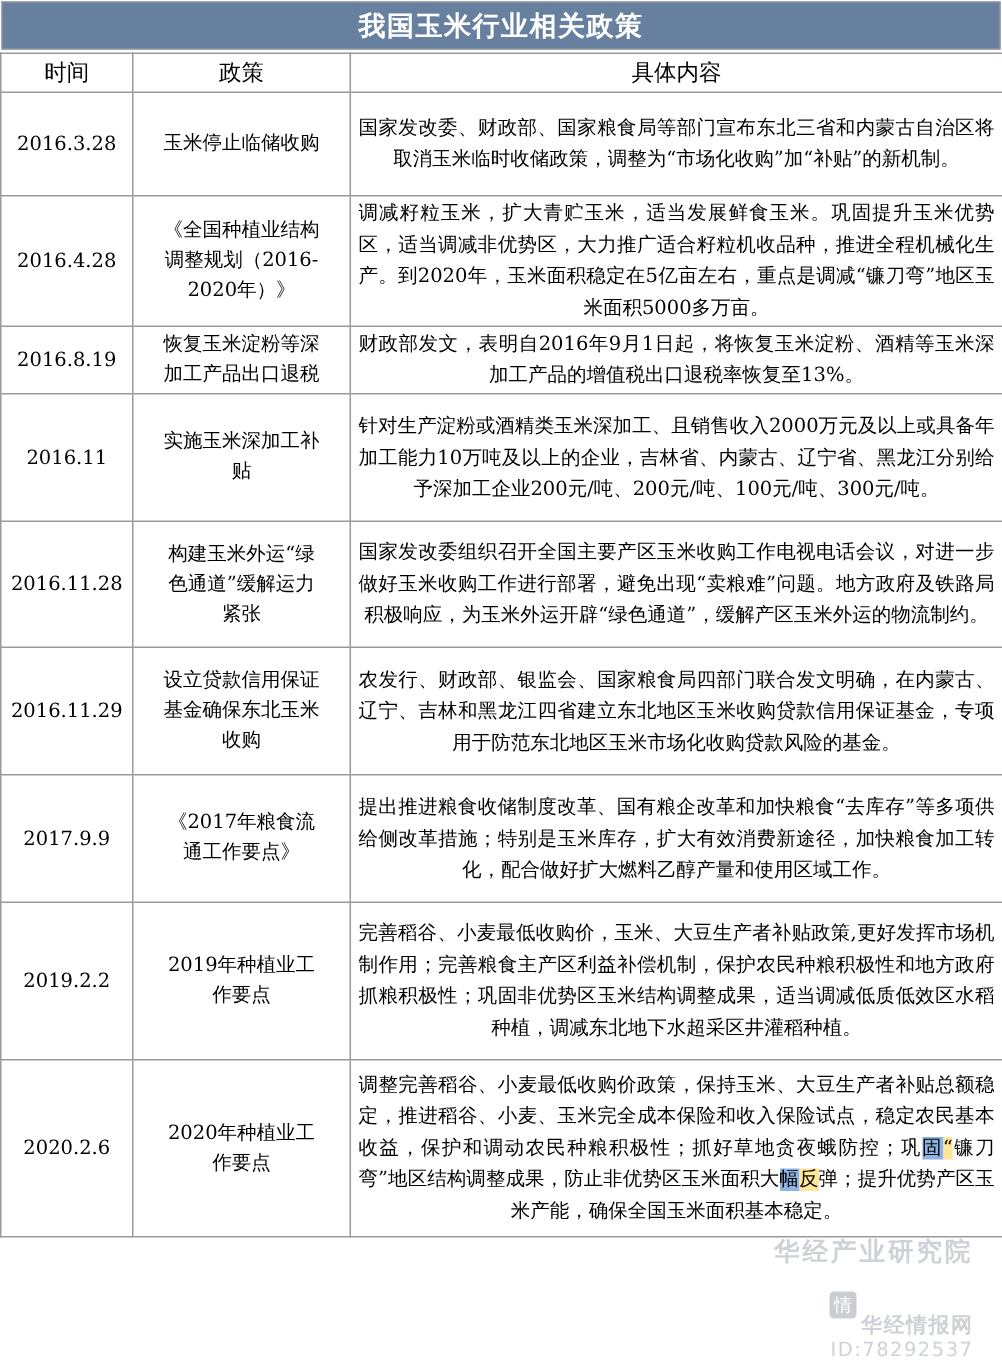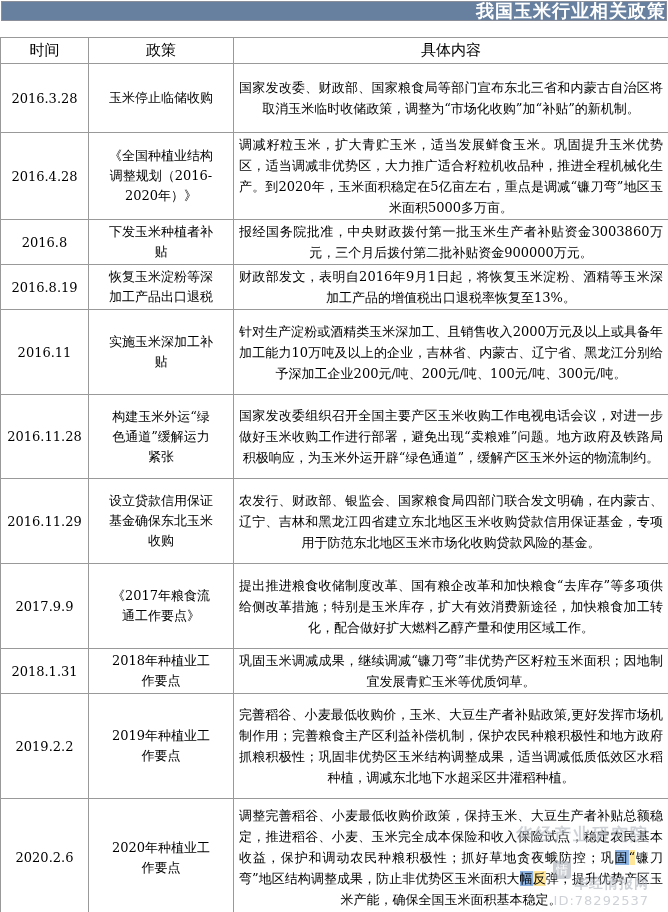--- a/index.html
+++ b/index.html
@@ -3,22 +3,22 @@
 <meta charset="utf-8">
 <style>
   :root{
     --title-bg:#67809F; --title-text:#FFFFFF; --border:#999999;
     --hl-blue:#8DB4E2; --hl-yellow:#FFE699; --wm:#AEB4BC;
   }
   html,body{margin:0;padding:0;background:#FFFFFF;}
   body{width:668px;font-family:"DejaVu Serif","Liberation Serif",serif;color:#000;}
   .doc{position:relative;width:668px;height:912px;box-sizing:border-box;overflow:hidden;background:#fff;}
   .title-bar{
-    box-sizing:border-box;height:20px;margin:1px 1px 16px 1px;background:var(--title-bg);
-    border:1px solid #8a8f99;display:flex;align-items:center;justify-content:flex-end;
+    box-sizing:border-box;height:32px;margin:1px 1px 2px 1px;background:var(--title-bg);
+    border:1px solid #8a8f99;display:flex;align-items:center;justify-content:center;
   }
   .title-bar span{
     color:var(--title-text);font-family:"DejaVu Sans","Liberation Sans",sans-serif;
     font-weight:bold;font-size:18px;letter-spacing:1px;
   }
   table{width:668px;border-collapse:collapse;table-layout:fixed;}
   col.c-time{width:88px;} col.c-policy{width:145px;} col.c-content{width:435px;}
   th,td{border:1px solid var(--border);box-sizing:border-box;vertical-align:middle;}
   th{
     height:26px;background:#fff;font-family:"DejaVu Sans","Liberation Sans",sans-serif;
@@ -72,25 +72,20 @@
         <td class="time">2016.3.28</td>
         <td class="policy">玉米停止临储收购</td>
         <td class="content">国家发改委、财政部、国家粮食局等部门宣布东北三省和内蒙古自治区将取消玉米临时收储政策，调整为“市场化收购”加“补贴”的新机制。</td>
       </tr>
       <tr style="height:87px">
         <td class="time">2016.4.28</td>
         <td class="policy">《全国种植业结构调整规划（2016-2020年）》</td>
         <td class="content">调减籽粒玉米，扩大青贮玉米，适当发展鲜食玉米。巩固提升玉米优势区，适当调减非优势区，大力推广适合籽粒机收品种，推进全程机械化生产。到2020年，玉米面积稳定在5亿亩左右，重点是调减“镰刀弯”地区玉米面积5000多万亩。</td>
       </tr>
       <tr style="height:44px">
-        <td class="time">2016.8</td>
-        <td class="policy">下发玉米种植者补贴</td>
-        <td class="content">报经国务院批准，中央财政拨付第一批玉米生产者补贴资金3003860万元，三个月后拨付第二批补贴资金900000万元。</td>
-      </tr>
-      <tr style="height:44px">
         <td class="time">2016.8.19</td>
         <td class="policy">恢复玉米淀粉等深加工产品出口退税</td>
         <td class="content">财政部发文，表明自2016年9月1日起，将恢复玉米淀粉、酒精等玉米深加工产品的增值税出口退税率恢复至13%。</td>
       </tr>
       <tr style="height:85px">
         <td class="time">2016.11</td>
         <td class="policy">实施玉米深加工补贴</td>
         <td class="content">针对生产淀粉或酒精类玉米深加工、且销售收入2000万元及以上或具备年加工能力10万吨及以上的企业，吉林省、内蒙古、辽宁省、黑龙江分别给予深加工企业200元/吨、200元/吨、100元/吨、300元/吨。</td>
       </tr>
       <tr style="height:84px">
@@ -100,25 +95,20 @@
       </tr>
       <tr style="height:85px">
         <td class="time">2016.11.29</td>
         <td class="policy">设立贷款信用保证基金确保东北玉米收购</td>
         <td class="content">农发行、财政部、银监会、国家粮食局四部门联合发文明确，在内蒙古、辽宁、吉林和黑龙江四省建立东北地区玉米收购贷款信用保证基金，专项用于防范东北地区玉米市场化收购贷款风险的基金。</td>
       </tr>
       <tr style="height:85px">
         <td class="time">2017.9.9</td>
         <td class="policy">《2017年粮食流通工作要点》</td>
         <td class="content">提出推进粮食收储制度改革、国有粮企改革和加快粮食“去库存”等多项供给侧改革措施；特别是玉米库存，扩大有效消费新途径，加快粮食加工转化，配合做好扩大燃料乙醇产量和使用区域工作。</td>
-      </tr>
-      <tr style="height:45px">
-        <td class="time">2018.1.31</td>
-        <td class="policy">2018年种植业工作要点</td>
-        <td class="content">巩固玉米调减成果，继续调减“镰刀弯”非优势产区籽粒玉米面积；因地制宜发展青贮玉米等优质饲草。</td>
       </tr>
       <tr style="height:105px">
         <td class="time">2019.2.2</td>
         <td class="policy">2019年种植业工作要点</td>
         <td class="content">完善稻谷、小麦最低收购价，玉米、大豆生产者补贴政策,更好发挥市场机制作用；完善粮食主产区利益补偿机制，保护农民种粮积极性和地方政府抓粮积极性；巩固非优势区玉米结构调整成果，适当调减低质低效区水稻种植，调减东北地下水超采区井灌稻种植。</td>
       </tr>
       <tr style="height:118px">
         <td class="time">2020.2.6</td>
         <td class="policy">2020年种植业工作要点</td>
         <td class="content"><span>调整完善稻谷、小麦最低收购价政策，保持玉米、大豆生产者补贴总额稳定，推进稻谷、小麦、玉米完全成本保险和收入保险试点，稳定农民基本收益，保护和调动农民种粮积极性；抓好草地贪夜蛾防控；巩</span><span class="hl-b">固</span><span class="hl-y">“</span><span>镰刀弯”地区结构调整成果，防止非优势区玉米面积大</span><span class="hl-b">幅</span><span class="hl-y">反</span><span>弹；提升优势产区玉米产能，确保全国玉米面积基本稳定。</span></td>

